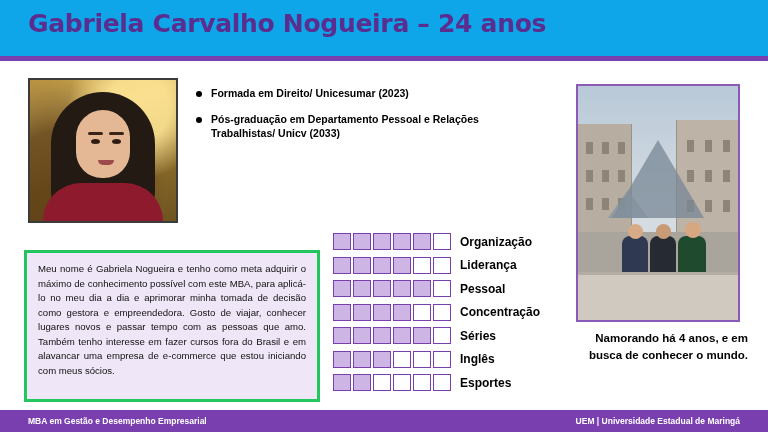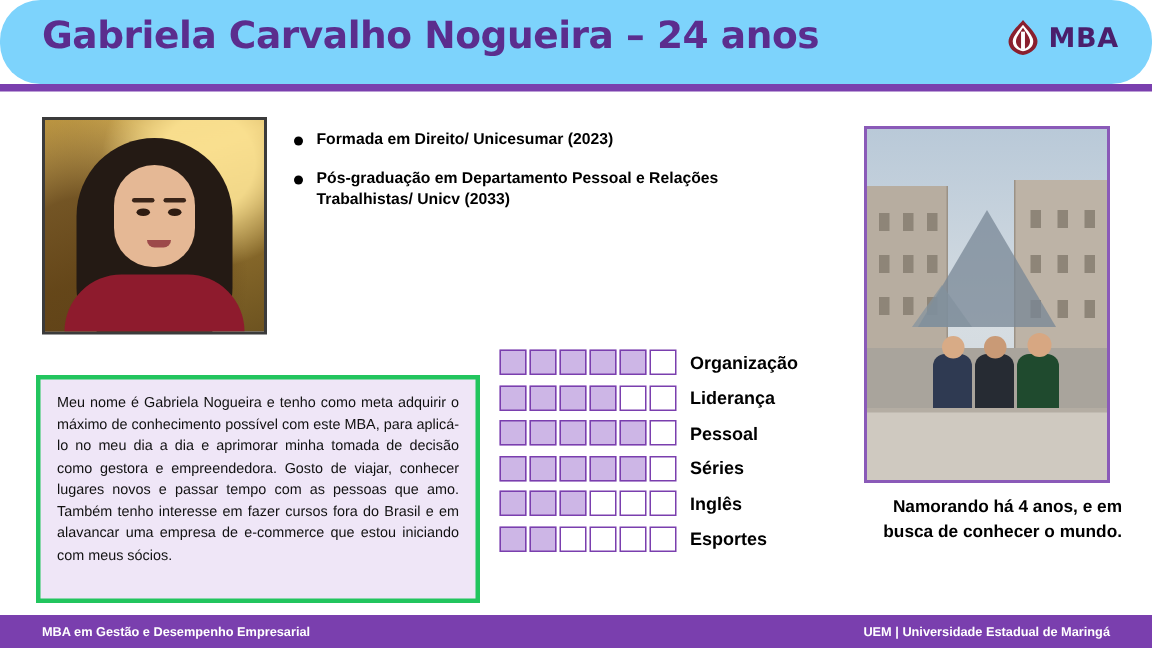--- a/index.html
+++ b/index.html
@@ -9,22 +9,21 @@
     background: #ffffff;
     font-family: "Liberation Sans", sans-serif;
     overflow: hidden;
     position: relative;
   }
   .slide { position:absolute; inset:0; background:#ffffff; }
 
   
   .header {
     position:absolute; left:0; top:0; width:768px; height:56px;
-    background:#7dd3fc;
-    border-radius:27px;
+    background:#0ea5e9;
   }
   .header-title {
     position:absolute; left:28px; top:9px;
     font-size:25px; font-weight:bold; color:#5b2d8e;
     letter-spacing:-0.3px; white-space:nowrap;
     font-family:"DejaVu Sans", sans-serif;
   }
   .logo-wrap {
     position:absolute; right:22px; top:12px;
     display:flex; align-items:center; gap:4px;
@@ -171,29 +170,20 @@
     padding:0 28px; font-size:8.5px; font-weight:bold;
   }
 </style>
 </head>
 <body>
 
 <div class="slide">
 
   <div class="header">
     <div class="header-title">Gabriela Carvalho Nogueira – 24 anos</div>
-    <div class="logo-wrap">
-      <svg class="logo-mark" viewBox="0 0 40 40">
-        <path d="M20 2 C14 9 9 13 6 20 C3 27 8 36 20 38 C32 36 37 27 34 20 C31 13 26 9 20 2 Z" fill="#8a1f2e"></path>
-        <path d="M20 7 C16 12 12 16 10 21 C8 27 12 33 20 34 C28 33 32 27 30 21 C28 16 24 12 20 7 Z" fill="#ffffff"></path>
-        <path d="M20 10 C17 15 14 18 13 22 C12 27 15 31 20 32 C25 31 28 27 27 22 C26 18 23 15 20 10 Z" fill="#8a1f2e"></path>
-        <rect x="18" y="14" width="4" height="18" fill="#ffffff"></rect>
-      </svg>
-      <div class="logo-text">MBA</div>
-    </div>
   </div>
   <div class="header-rule"></div>
 
   <div class="portrait">
     <div class="bgblob"></div>
     <div class="hair"></div>
     <div class="face"></div>
     <div class="brow-l"></div>
     <div class="brow-r"></div>
     <div class="eye-l"></div>
@@ -284,20 +274,31 @@
         <div class="box"></div>
       </div>
       <div class="skill-label">Pessoal</div>
     </div>
     <div class="skill-row">
       <div class="boxes">
         <div class="box filled"></div>
         <div class="box filled"></div>
         <div class="box filled"></div>
         <div class="box filled"></div>
+        <div class="box"></div>
+        <div class="box"></div>
+      </div>
+      <div class="skill-label">Concentração</div>
+    </div>
+    <div class="skill-row">
+      <div class="boxes">
+        <div class="box filled"></div>
+        <div class="box filled"></div>
+        <div class="box filled"></div>
+        <div class="box filled"></div>
         <div class="box filled"></div>
         <div class="box"></div>
       </div>
       <div class="skill-label">Séries</div>
     </div>
     <div class="skill-row">
       <div class="boxes">
         <div class="box filled"></div>
         <div class="box filled"></div>
         <div class="box filled"></div>

